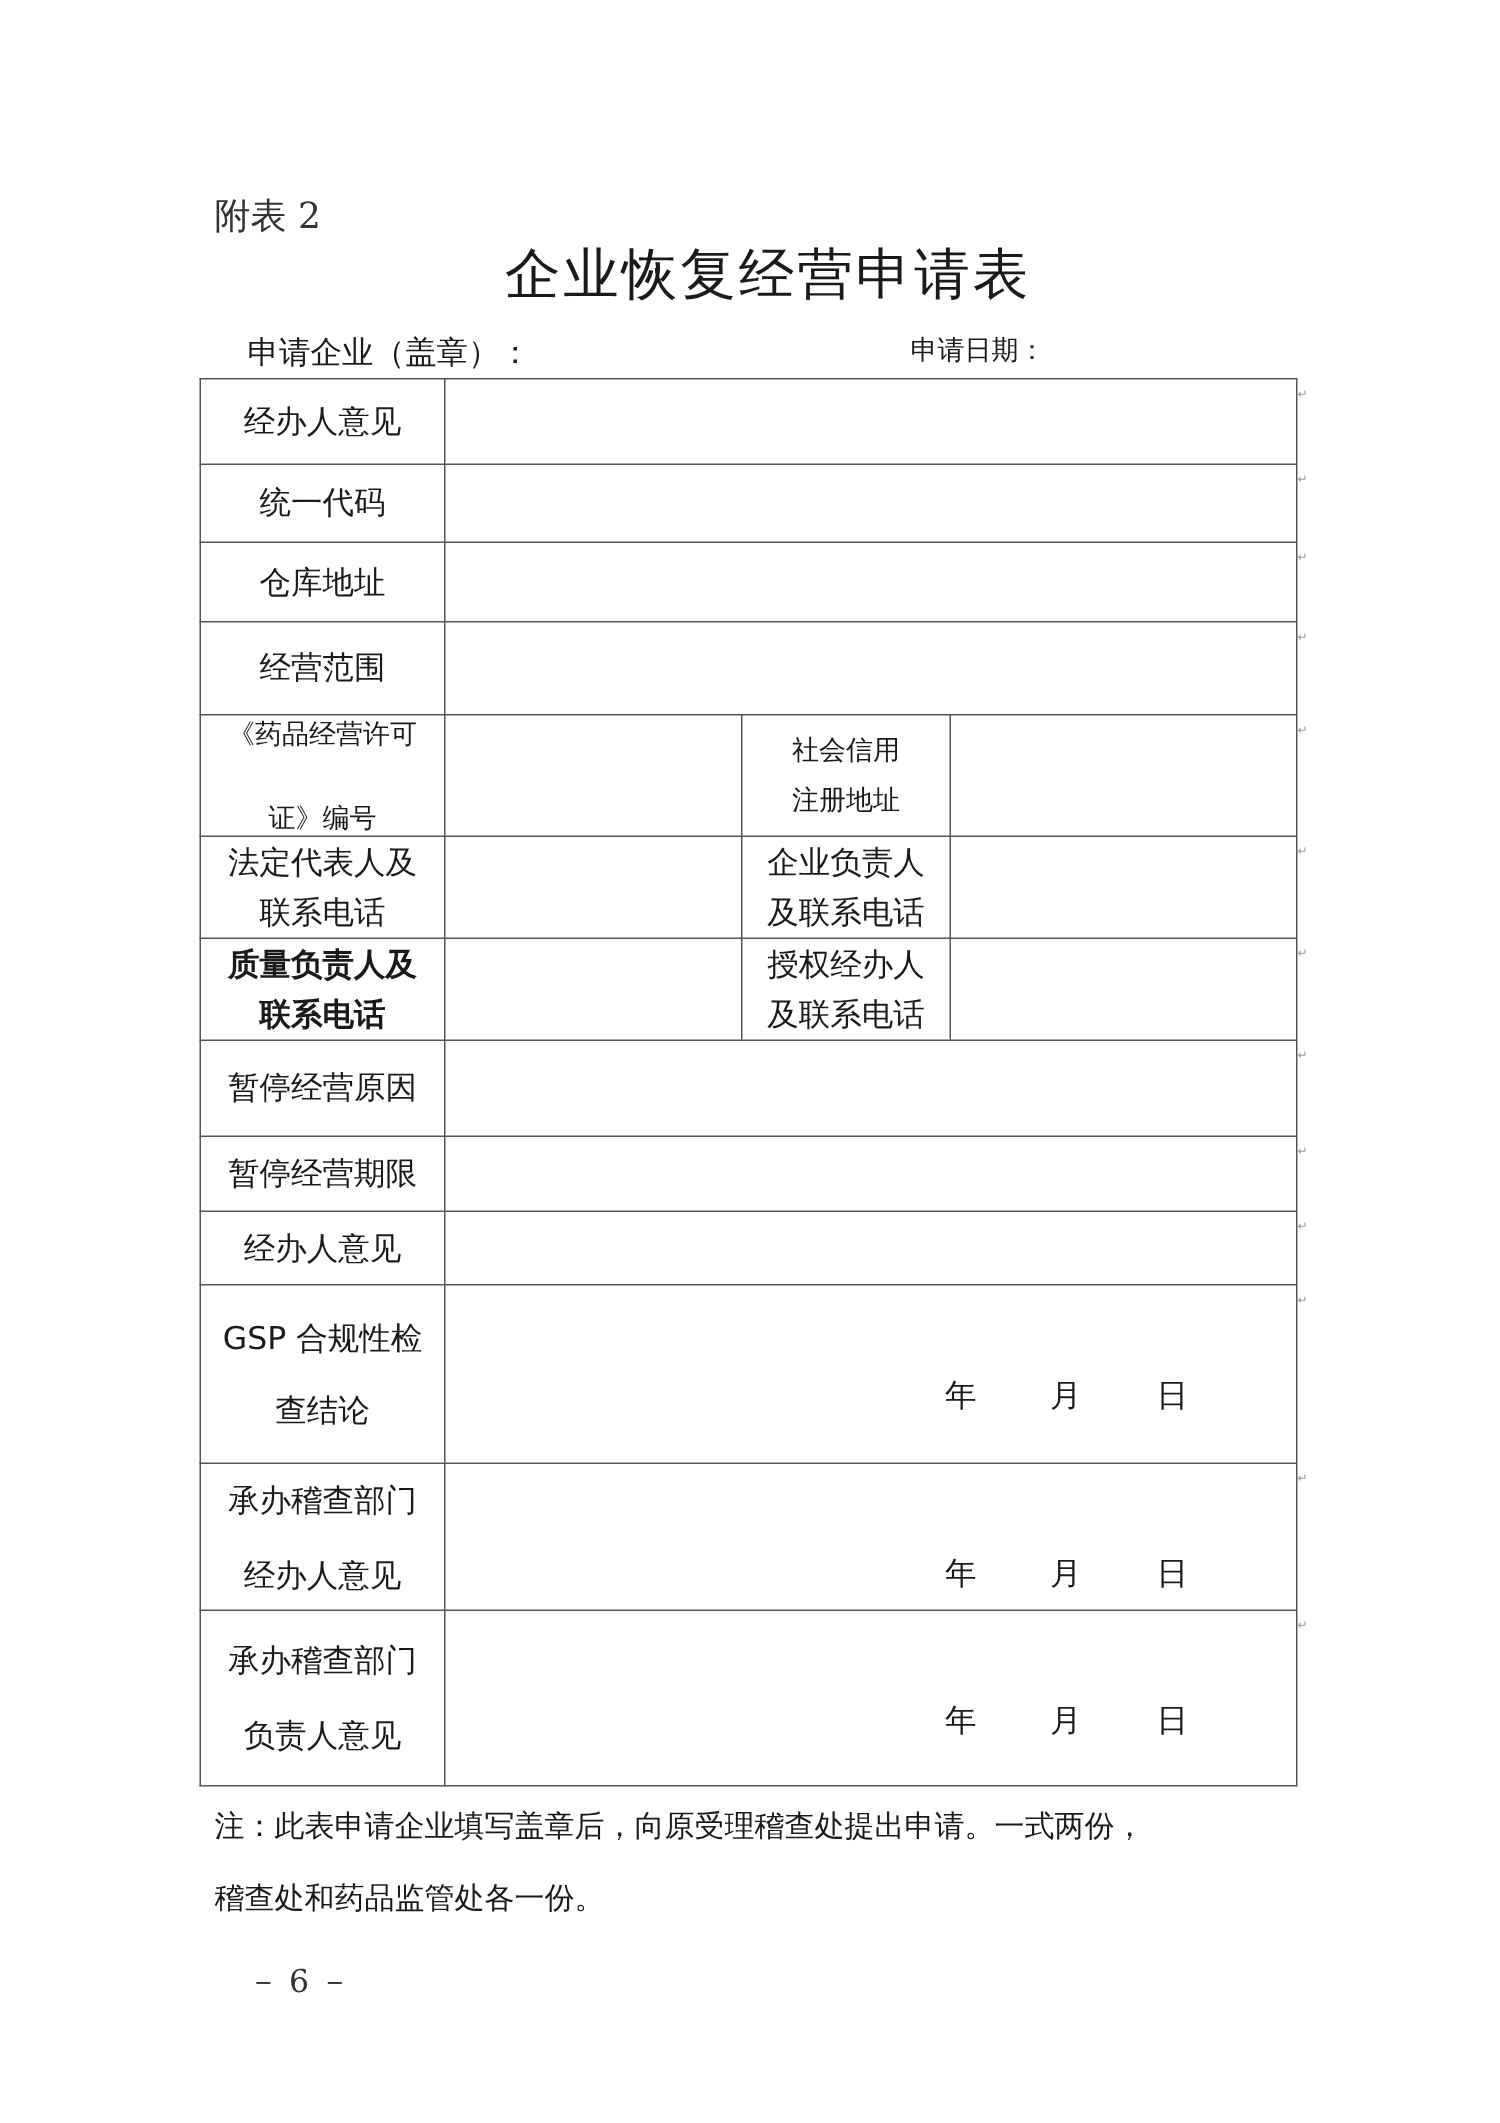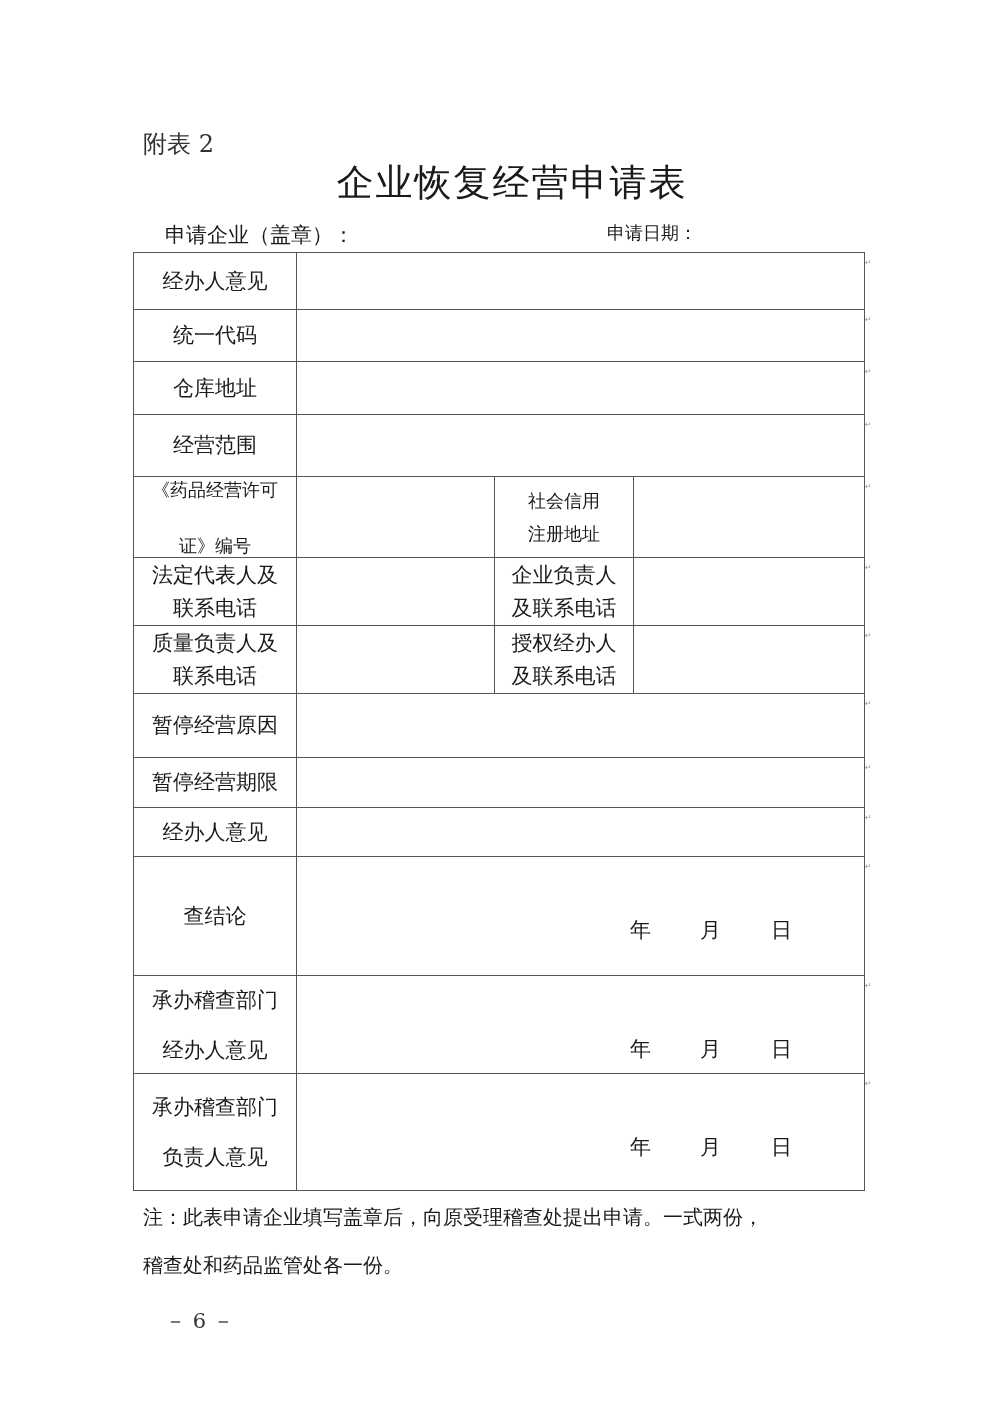--- a/index.html
+++ b/index.html
@@ -91,41 +91,42 @@
     <div>法定代表人及</div>
     <div>联系电话</div>
   </div>
   <div class="cell" style="left:297px;width:197px;top:558px;height:67px;"></div>
   <div class="cell" style="left:495px;width:138px;top:558px;height:67px;">
     <div>企业负责人</div>
     <div>及联系电话</div>
   </div>
   <div class="cell" style="left:634px;width:230px;top:558px;height:67px;"></div>
 
-  <div class="cell" style="left:134px;width:162px;top:626px;height:67px;">
+  <div class="cell" style="left:134px;width:162px;top:626px;height:67px;font-weight:bold;">
     <div>质量负责人及</div>
     <div>联系电话</div>
   </div>
   <div class="cell" style="left:297px;width:197px;top:626px;height:67px;"></div>
   <div class="cell" style="left:495px;width:138px;top:626px;height:67px;">
     <div>授权经办人</div>
     <div>及联系电话</div>
   </div>
   <div class="cell" style="left:634px;width:230px;top:626px;height:67px;"></div>
 
   <div class="cell" style="left:134px;width:162px;top:694px;height:63px;">暂停经营原因</div>
   <div class="cell" style="left:297px;width:567px;top:694px;height:63px;"></div>
 
   <div class="cell" style="left:134px;width:162px;top:758px;height:49px;">暂停经营期限</div>
   <div class="cell" style="left:297px;width:567px;top:758px;height:49px;"></div>
 
   <div class="cell" style="left:134px;width:162px;top:808px;height:48px;">经办人意见</div>
   <div class="cell" style="left:297px;width:567px;top:808px;height:48px;"></div>
 
   <div class="cell" style="left:134px;width:162px;top:857px;height:118px;line-height:48px;">
+    <div>GSP 合规性检</div>
     <div>查结论</div>
   </div>
   <div class="abs" style="left:297px;width:567px;top:857px;height:118px;"></div>
   <div class="ymd" style="left:630px;top:916px;">年</div>
   <div class="ymd" style="left:700px;top:916px;">月</div>
   <div class="ymd" style="left:771px;top:916px;">日</div>
 
   <div class="cell" style="left:134px;width:162px;top:976px;height:97px;line-height:50px;">
     <div>承办稽查部门</div>
     <div>经办人意见</div>

